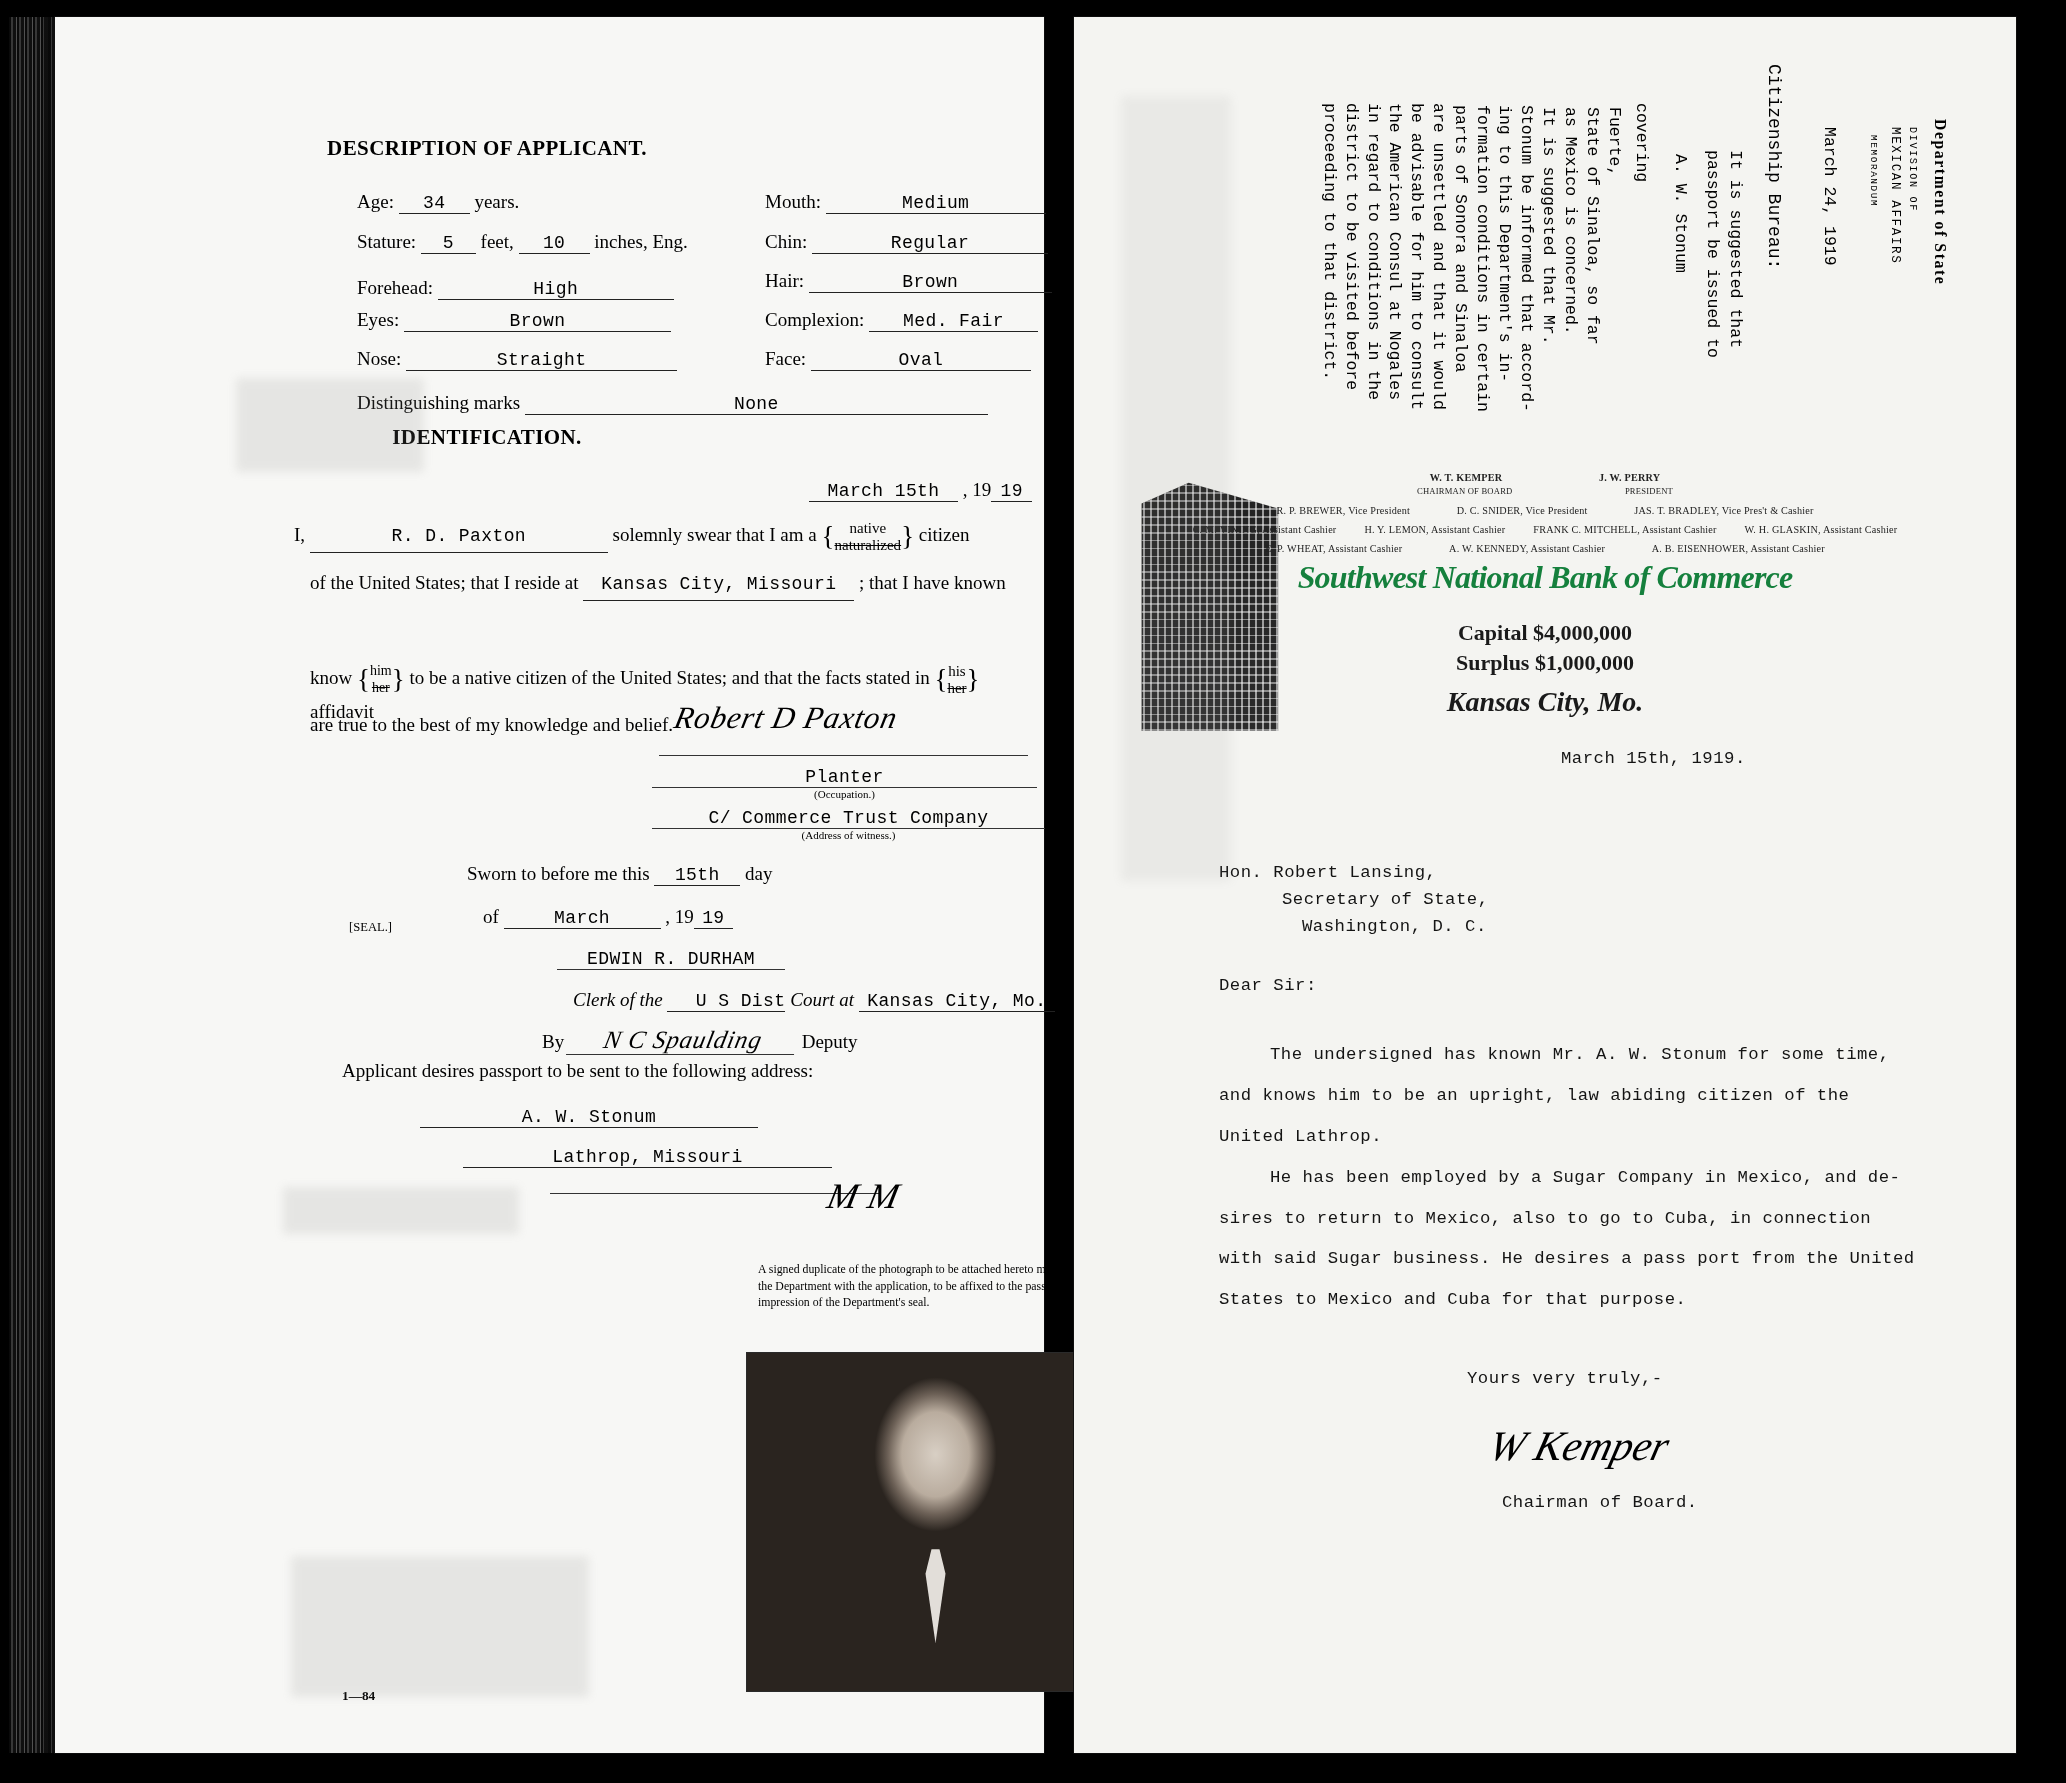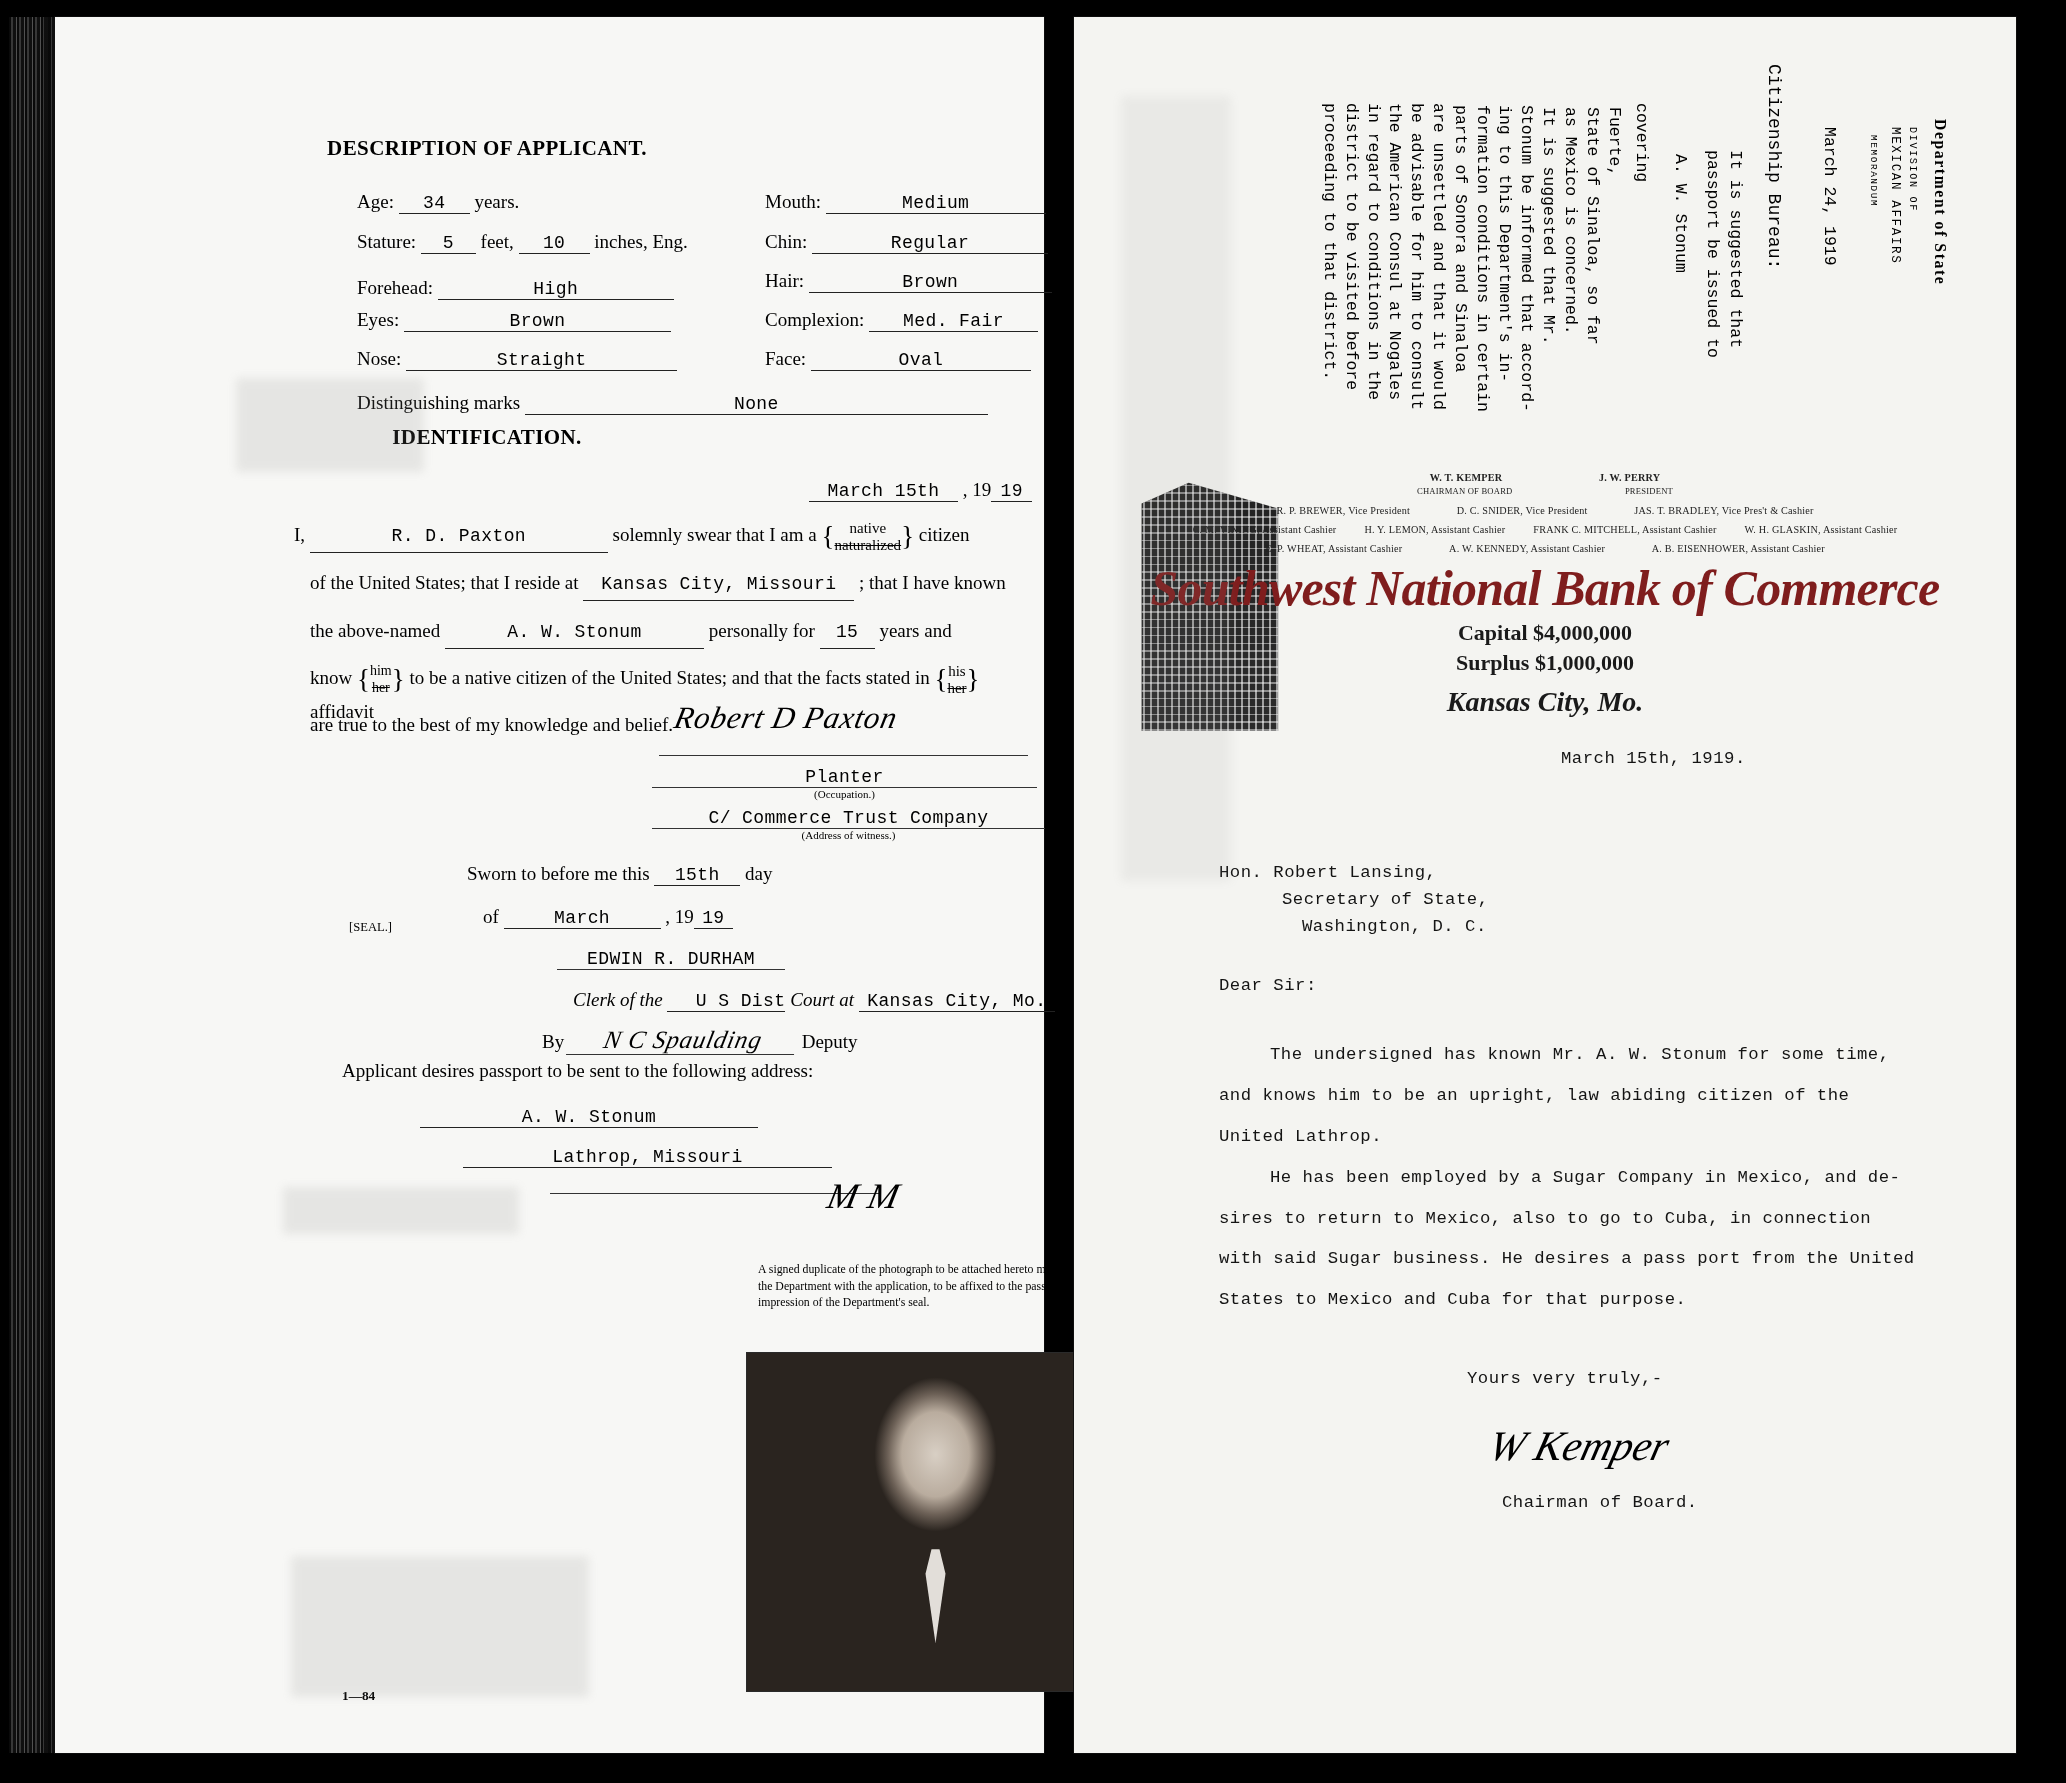--- a/index.html
+++ b/index.html
@@ -49,22 +49,22 @@
   }
 
   
   #right-page{left:1074px;top:17.3px;width:942px;height:1736px;background:#f4f4f1;}
   .r-inner{position:absolute;left:0;top:0;width:100%;height:100%;}
 
   .vert{position:absolute;transform-origin:left top;transform:rotate(90deg);
         font-family:"Liberation Mono",monospace;white-space:nowrap;}
 
   #bank-name{position:absolute;left:0;top:542px;width:942px;text-align:center;
-    font-family:"Liberation Serif",serif;font-weight:bold;font-size:50px;letter-spacing:-0.8px;
-    font-style:italic;color:#7f1d1d;}
+    font-family:"Liberation Serif",serif;font-weight:bold;font-size:32px;letter-spacing:-0.8px;
+    font-style:italic;color:#15803d;}
   .bank-sub{position:absolute;width:942px;text-align:center;font-weight:bold;
     font-family:"Liberation Serif",serif;color:#1a1a1a;}
 
   .officer-row{position:absolute;width:942px;text-align:center;font-size:10.2px;letter-spacing:0.2px;color:#222;}
 
   .letter-line{position:absolute;font-family:"Liberation Mono",monospace;font-size:17.3px;letter-spacing:0.5px;color:#141414;white-space:nowrap;}
 
   #bldg{position:absolute;left:55px;top:455px;width:157px;height:259px;
      background:linear-gradient(180deg,#222 0%,#2b2b2b 100%);
      clip-path:polygon(8% 12%,38% 4%,95% 14%,95% 100%,8% 100%);}
@@ -157,27 +157,20 @@
       </span><span class="brace">}</span>
       <span class="lbl">citizen</span>
     </div>
 
     <div class="body-line" style="left:255px;top:550px;">
       <span class="lbl">of the United States; that I reside at</span>
       <span class="val ul" style="width:271px;">Kansas City, Missouri</span>
       <span class="lbl">; that I have known</span>
     </div>
 
-    <div class="body-line" style="left:255px;top:598px;">
-      <span class="lbl">the above-named</span>
-      <span class="val ul" style="width:259px;">A. W. Stonum</span>
-      <span class="lbl">personally for</span>
-      <span class="val ul" style="width:55px;">15</span>
-      <span class="lbl">years and</span>
-    </div>
 
     <div class="body-line" style="left:255px;top:645px;">
       <span class="lbl">know</span>
       <span class="brace">{</span><span style="display:inline-block;text-align:center;font-size:14px;line-height:16.5px;vertical-align:middle;">
         <span>him</span><br>
         <span style="text-decoration:line-through;">her</span>
       </span><span class="brace">}</span>
       <span class="lbl">to be a native citizen of the United States; and that the facts stated in</span>
       <span class="brace">{</span><span style="display:inline-block;text-align:center;font-size:15px;line-height:16.5px;vertical-align:middle;">
         <span>his</span><br>

